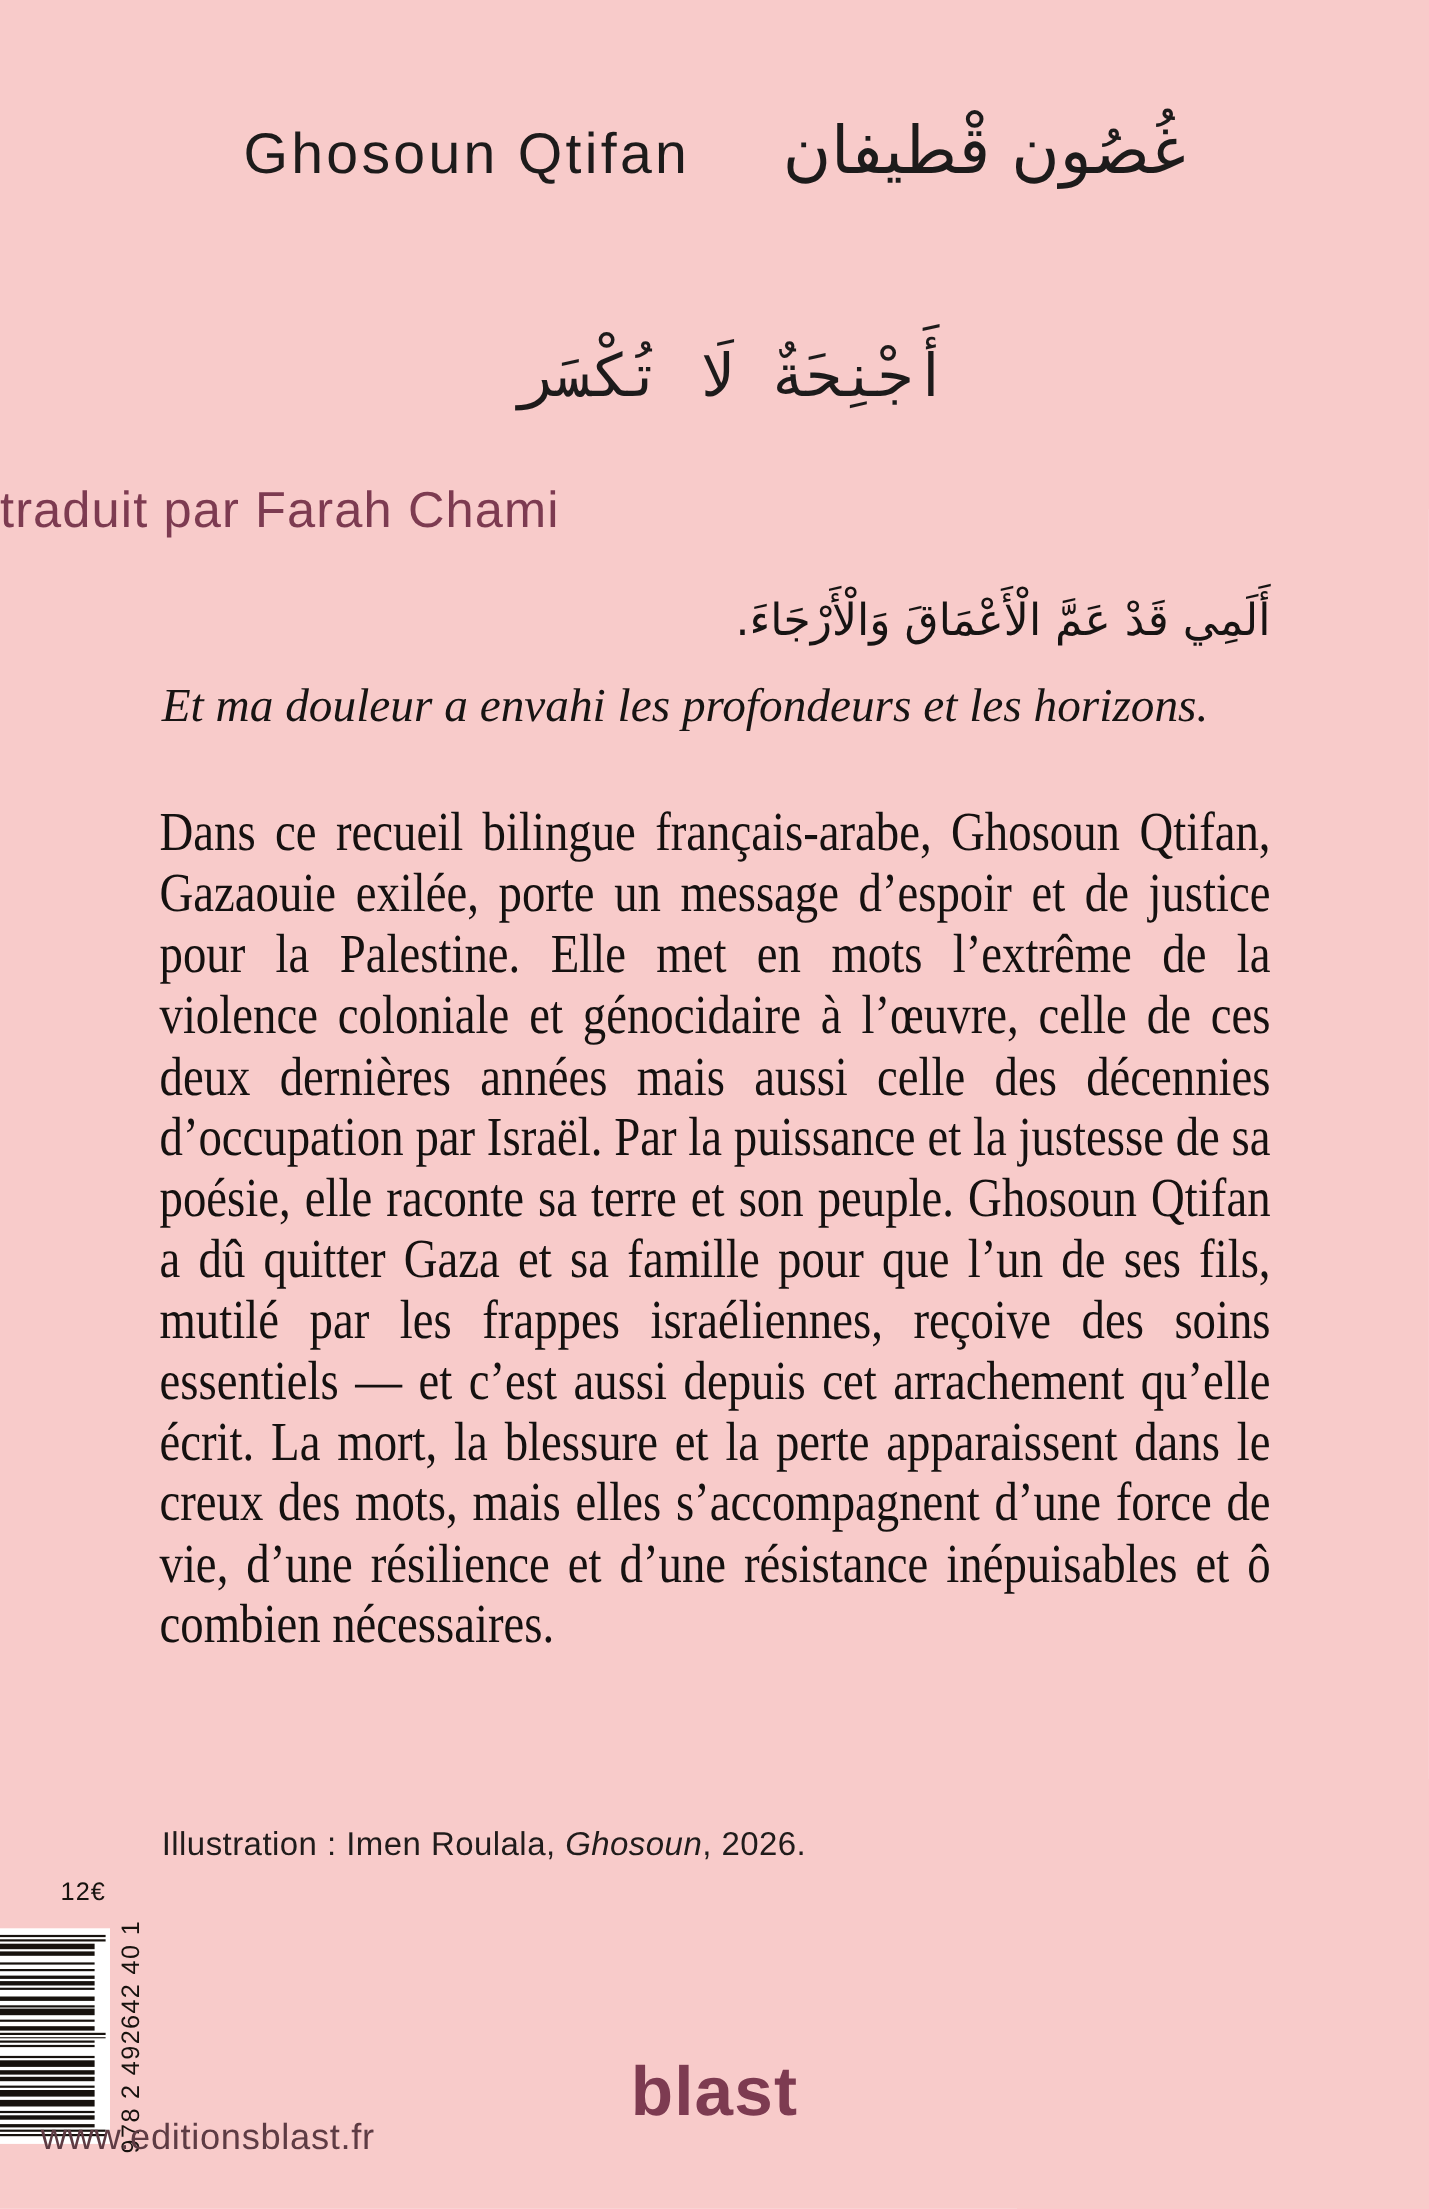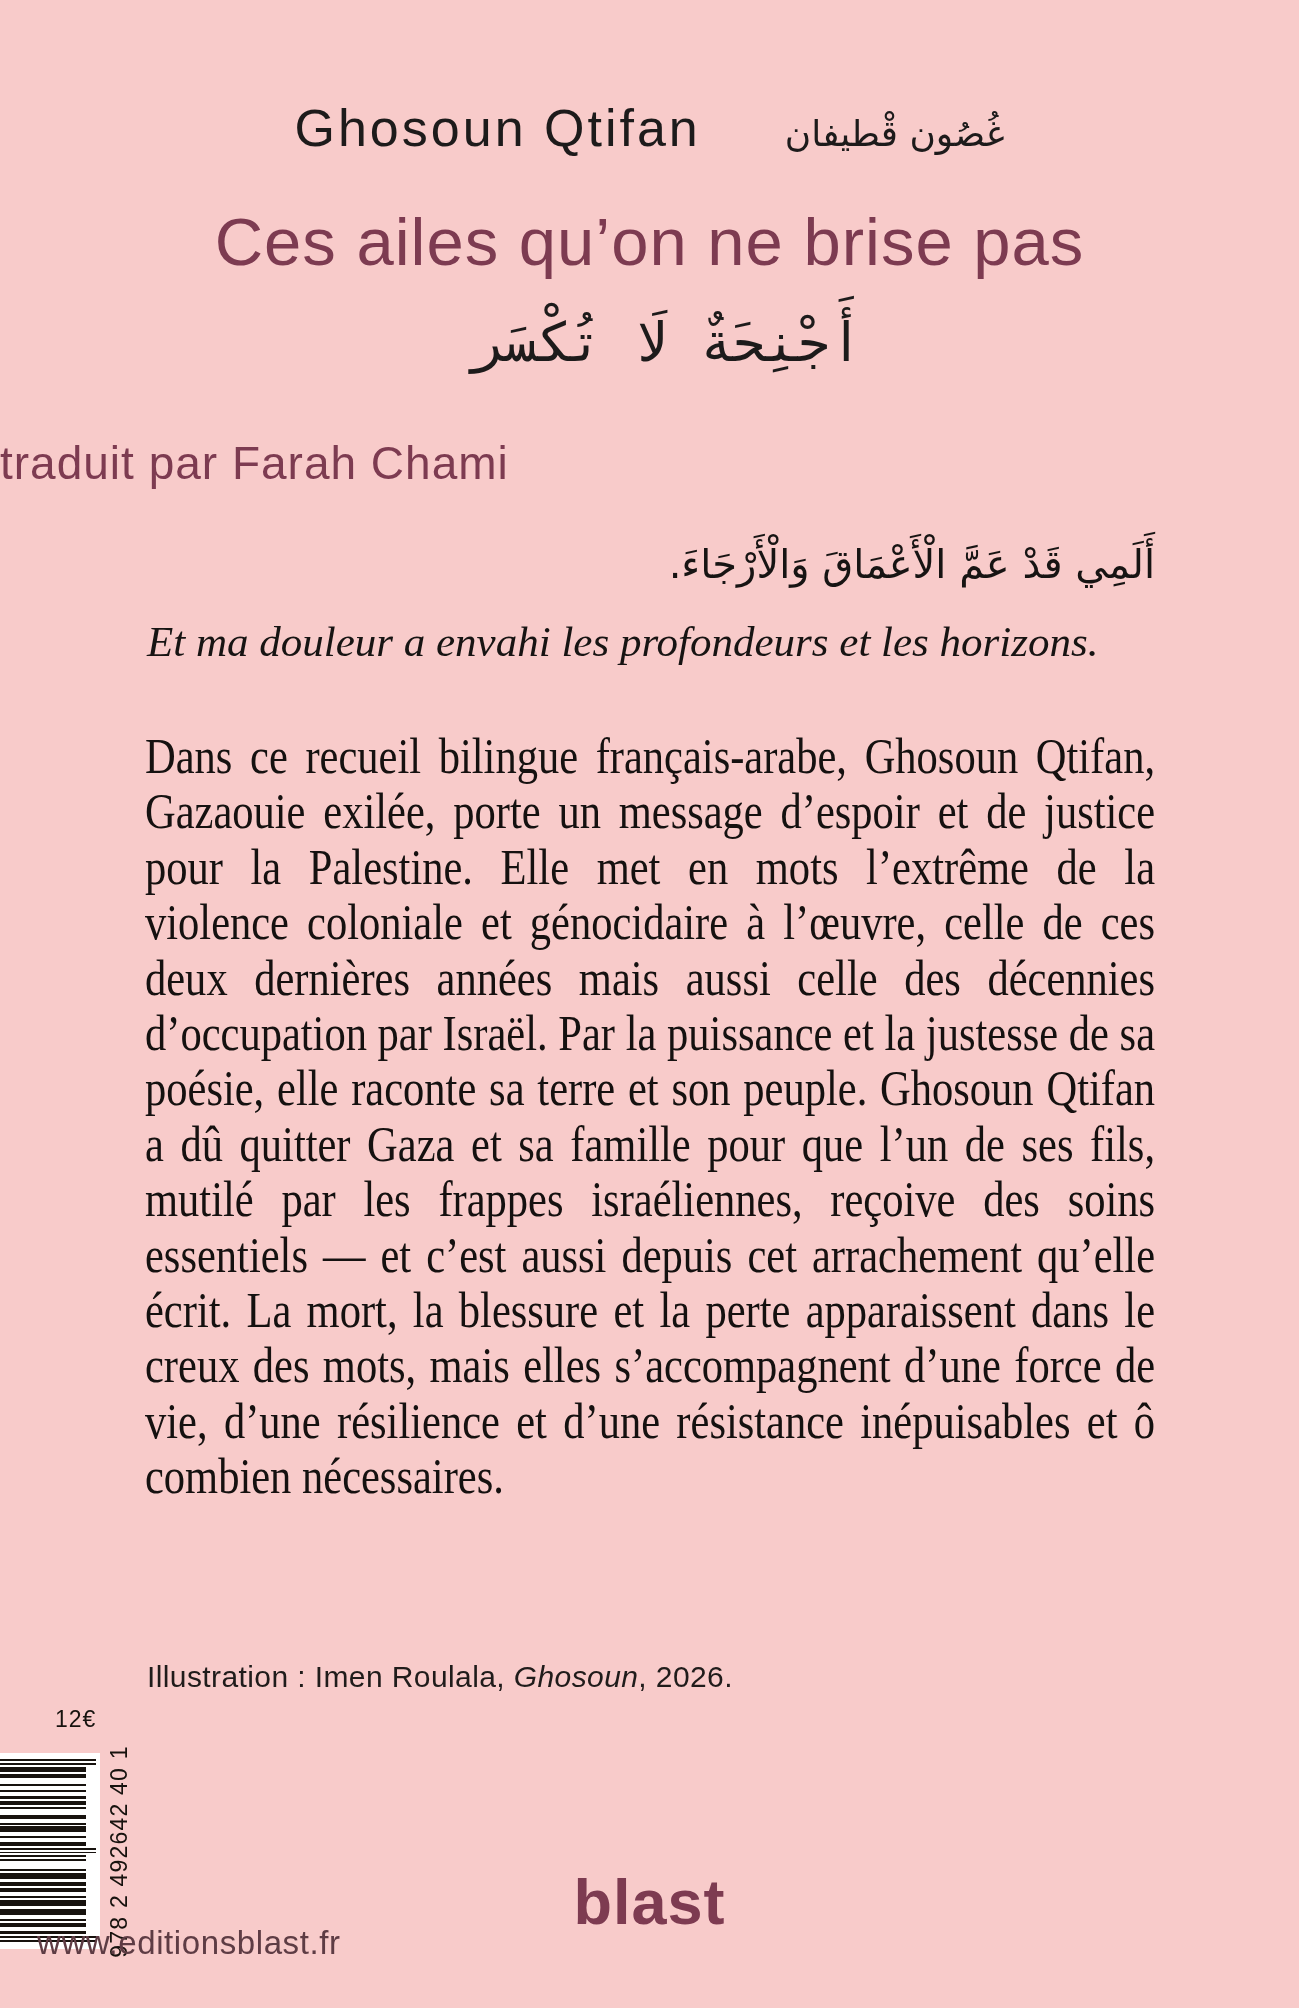--- a/index.html
+++ b/index.html
@@ -14,21 +14,21 @@
   
   .author-line{
     position:absolute;top:98px;left:145px;right:145px;
     display:flex;justify-content:center;align-items:baseline;gap:84px;
   }
   .author-latin{
     font-size:52px;font-weight:300;letter-spacing:3px;color:var(--ink,#1d1b1b);text-align:right;
   }
   .author-arabic{
     font-family:"DejaVu Sans",sans-serif;
-    font-size:36px;line-height:1.3;direction:rtl;color:var(--ink,#1d1b1b);
+    font-size:60px;line-height:1.3;direction:rtl;color:var(--ink,#1d1b1b);
   }
   .title-fr{
     position:absolute;top:203px;left:0;width:100%;
     text-align:center;font-size:67px;font-weight:400;letter-spacing:1px;
     color:var(--accent,#7d3b51);
   }
   .title-ar{
     position:absolute;top:272px;left:0;width:100%;
     text-align:center;direction:rtl;
     font-family:Liberation Mono, monospace;
@@ -100,21 +100,20 @@
 </head>
 <body>
 
 <div class="page">
 
   <div class="author-line">
     <span class="author-latin">Ghosoun Qtifan</span>
     <span class="author-arabic">غُصُون قْطيفان</span>
   </div>
 
-  <div class="title-fr">Ces ailes qu’on ne brise pas</div>
 
   <div class="title-ar">أَجْنِحَةٌ لَا تُكْسَر</div>
 
   <div class="translator">traduit par Farah Chami</div>
 
   <div class="epigraph-ar">أَلَمِي قَدْ عَمَّ الْأَعْمَاقَ وَالْأَرْجَاءَ.</div>
 
   <div class="epigraph-fr">Et ma douleur a envahi les profondeurs et les horizons.</div>
 
   <div class="blurb">Dans ce recueil bilingue français-arabe, Ghosoun Qtifan, Gazaouie exilée, porte un message d’espoir et de justice pour la Palestine. Elle met en mots l’extrême de la violence coloniale et génocidaire à l’œuvre, celle de ces deux dernières années mais aussi celle des décennies d’occupation par Israël. Par la puissance et la justesse de sa poésie, elle raconte sa terre et son peuple. Ghosoun Qtifan a dû quitter Gaza et sa famille pour que l’un de ses fils, mutilé par les frappes israéliennes, reçoive des soins essentiels — et c’est aussi depuis cet arrachement qu’elle écrit. La mort, la blessure et la perte apparaissent dans le creux des mots, mais elles s’accompagnent d’une force de vie, d’une résilience et d’une résistance inépuisables et ô combien nécessaires.</div>

